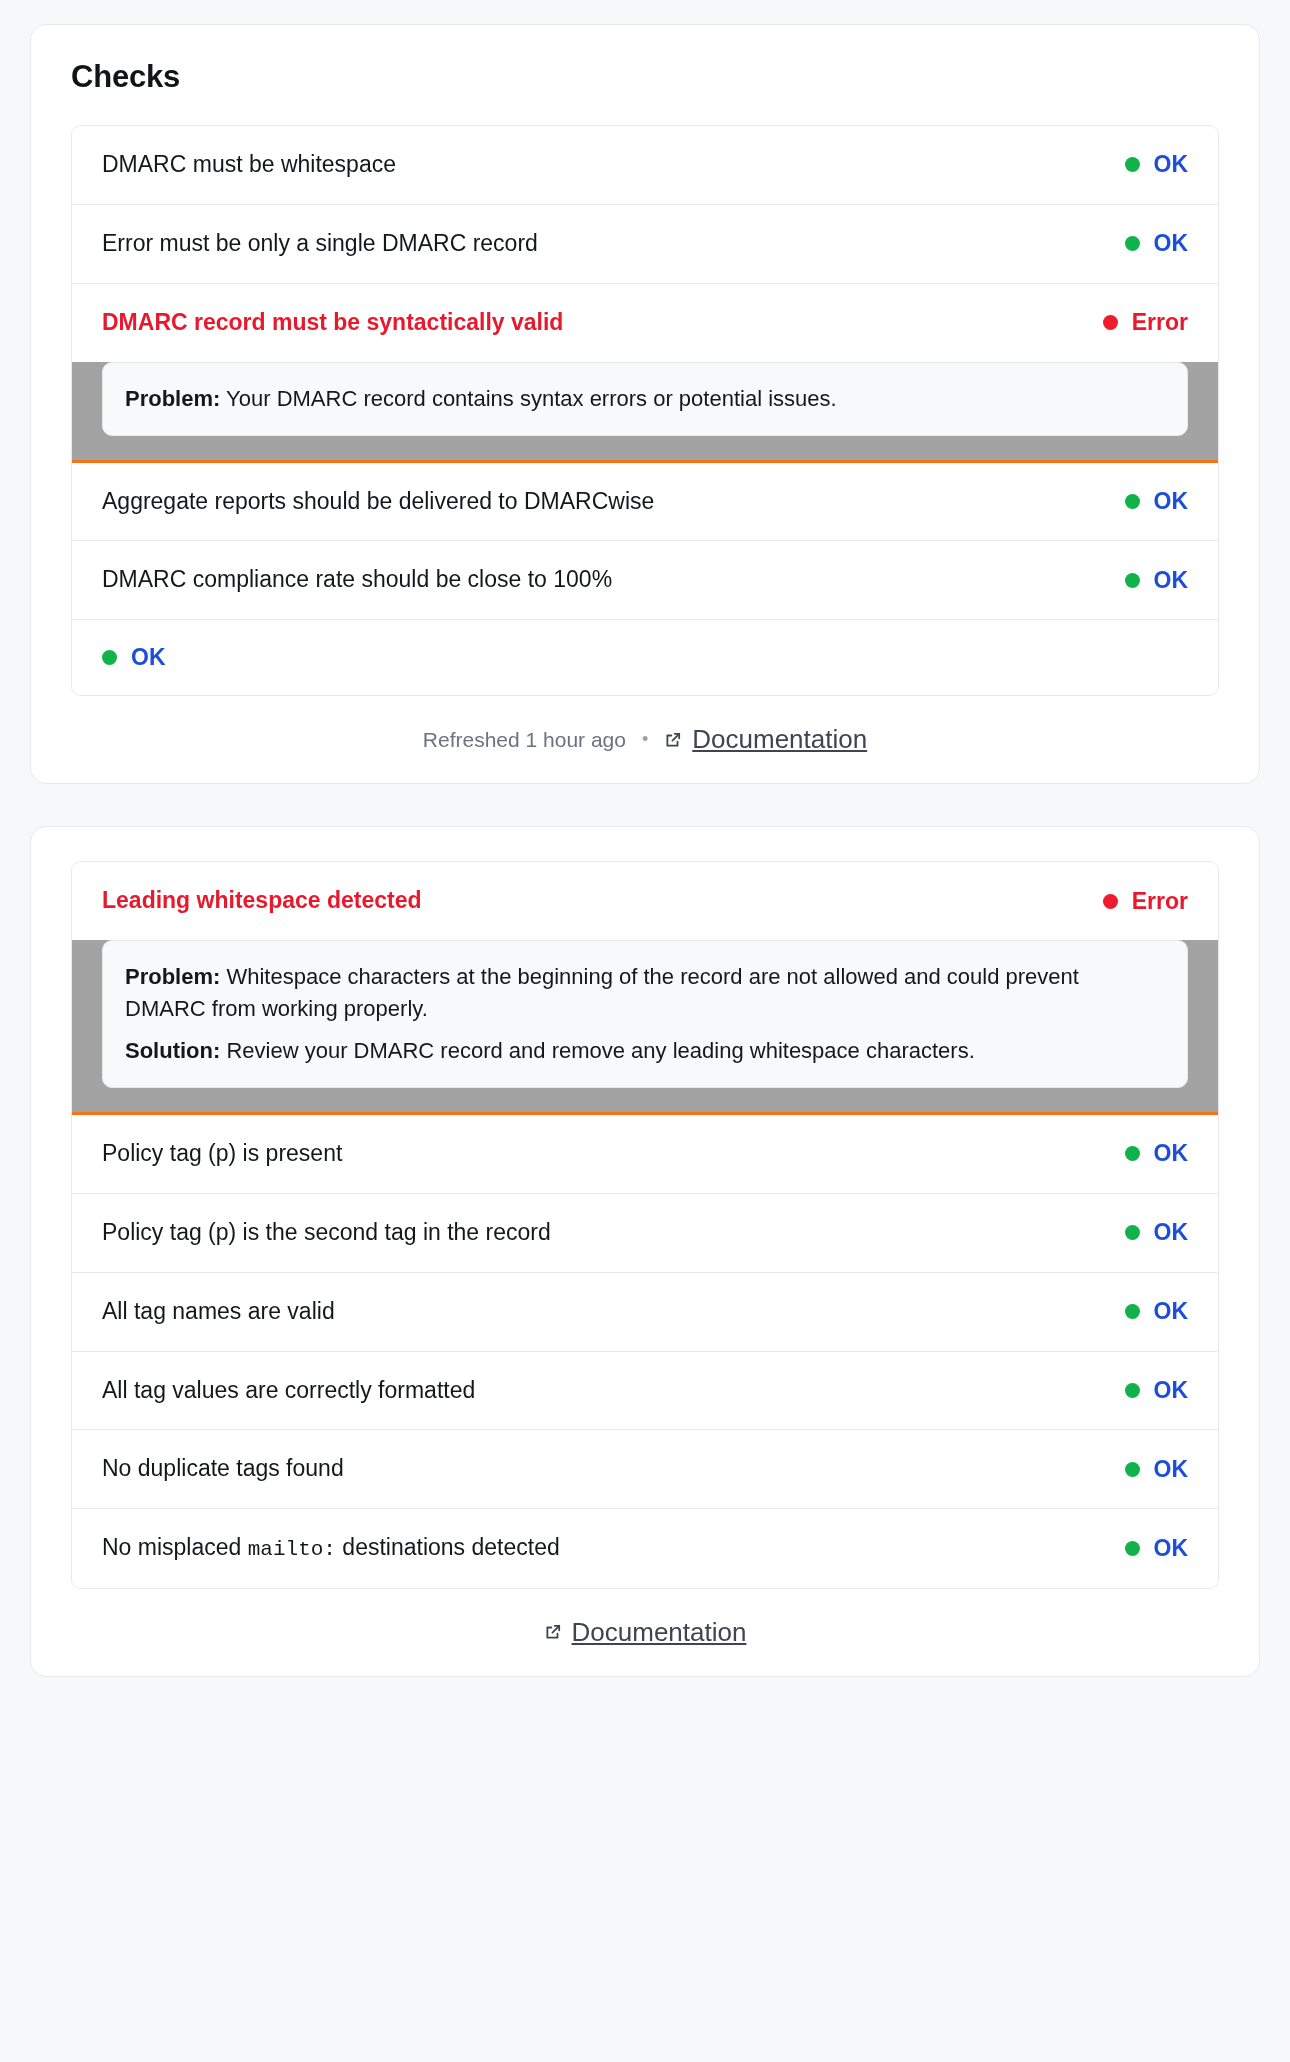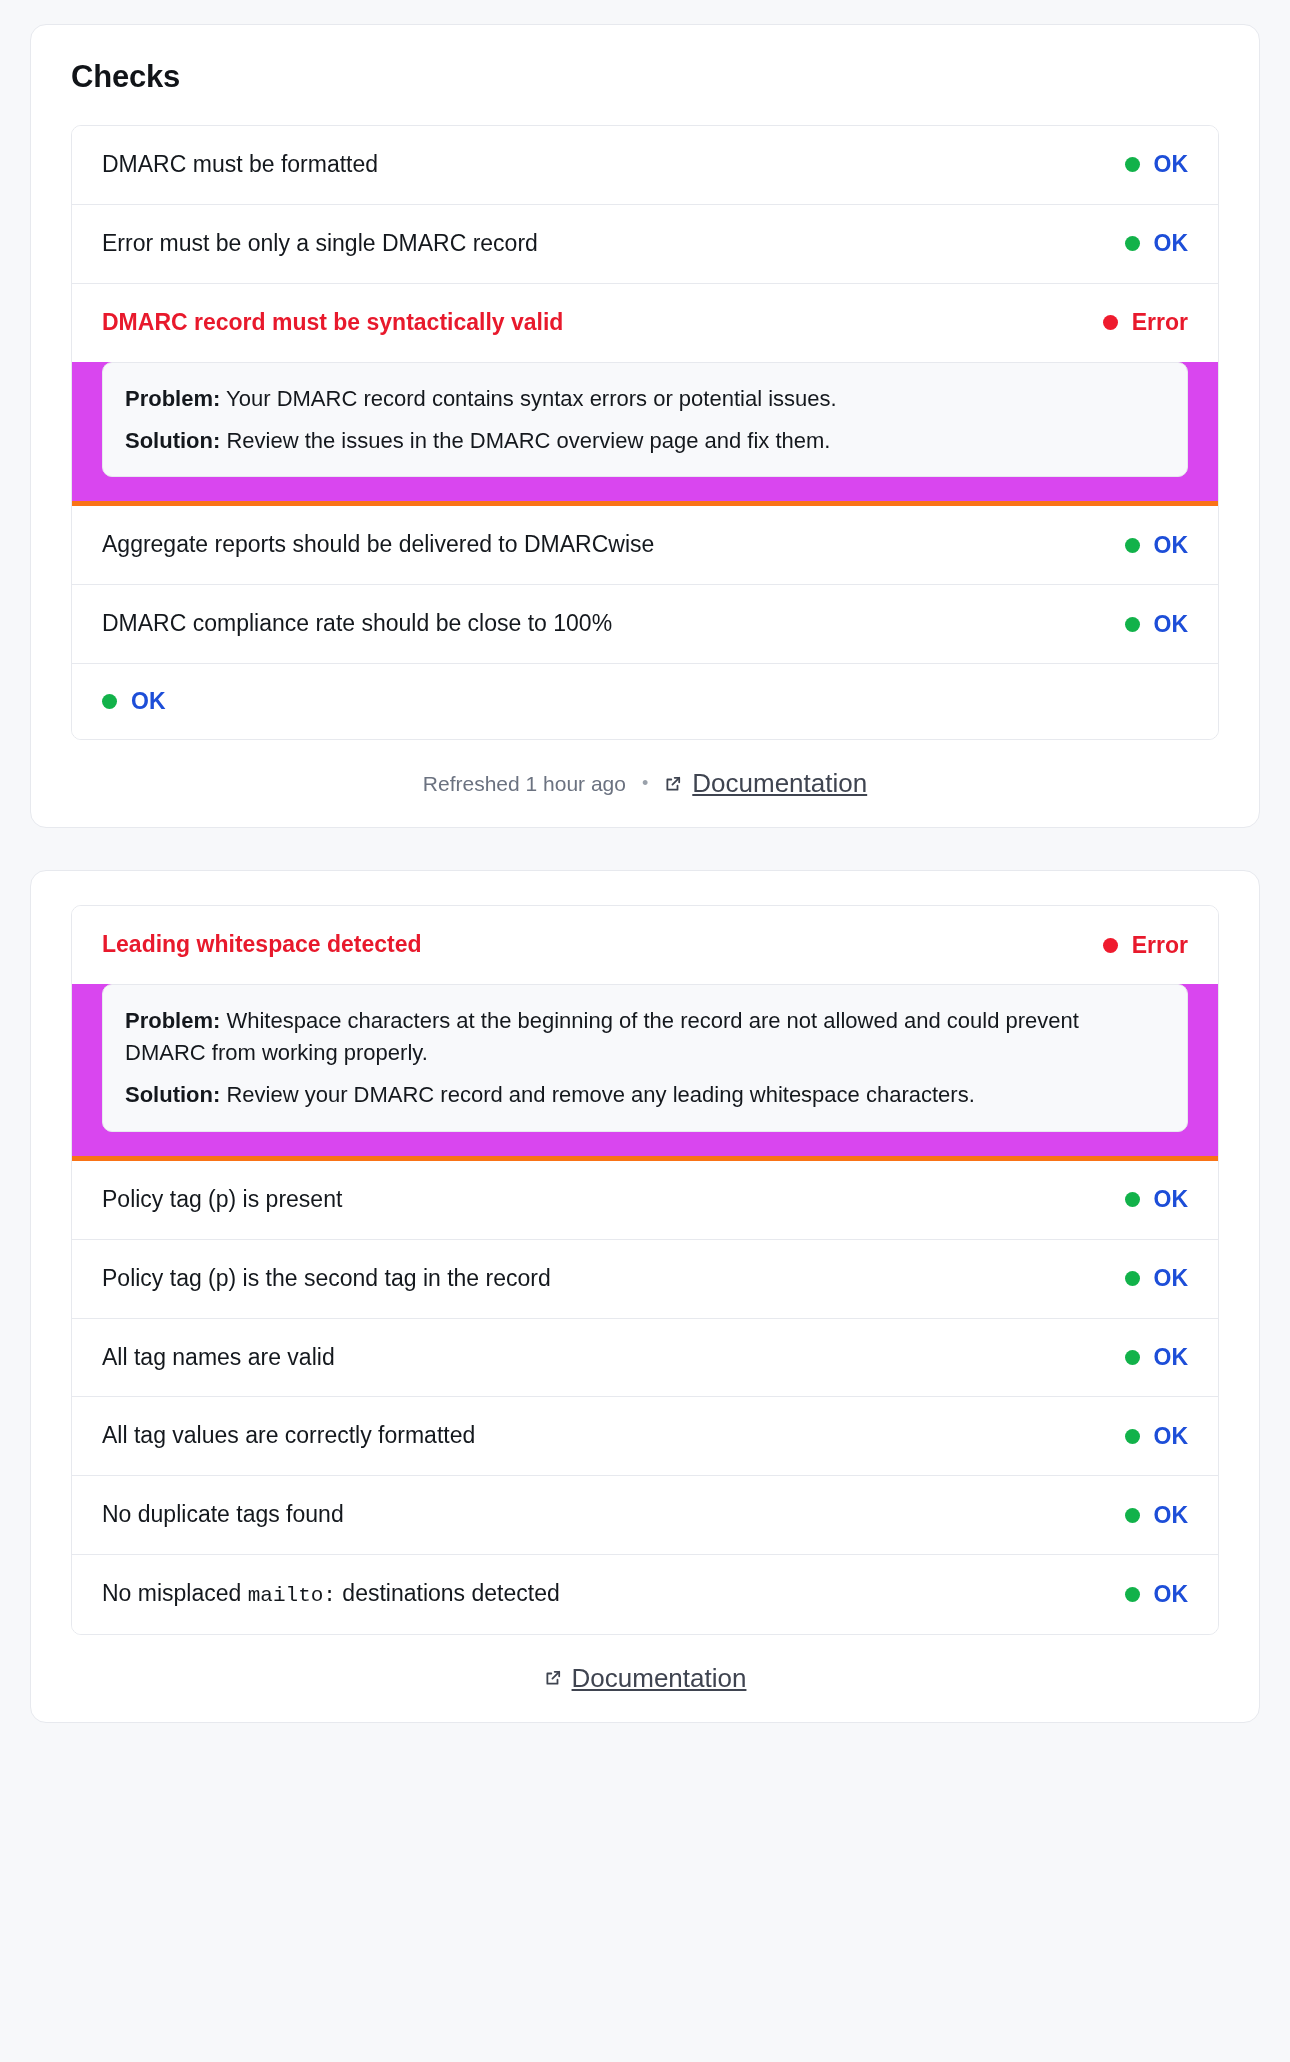--- a/index.html
+++ b/index.html
@@ -66,22 +66,22 @@
   .dot {
     width: 15px;
     height: 15px;
     border-radius: 50%;
     display: inline-block;
   }
   .dot.ok { background: #12b24a; }
   .dot.error { background: #ef1b2e; }
   .detail-wrap {
     padding: 0 30px 24px 30px;
-    border-bottom: 5px solid #f97316;
-    background: #d946ef;
+    border-bottom: 3px solid #f97316;
+    background: #a3a3a3;
   }
   .detail-box {
     border: 1px solid #e7e9ee;
     border-radius: 10px;
     background: #f8f9fb;
     padding: 20px 22px;
   }
   .detail-line {
     font-size: 22px;
     color: #14181d;
@@ -114,21 +114,21 @@
 </style>
 </head>
 <body>
 
 <div class="card">
   <h2 class="card-title">Checks</h2>
 
   <div class="checklist">
 
     <div class="check-row">
-      <span class="check-label">DMARC must be formatted</span>
+      <span class="check-label">DMARC must be whitespace</span>
       <span class="status ok">
         <span class="dot ok"></span>
         <span>OK</span>
       </span>
     </div>
 
     <div class="check-row">
       <span class="check-label">Error must be only a single DMARC record</span>
       <span class="status ok">
         <span class="dot ok"></span>
@@ -141,23 +141,20 @@
       <span class="status error">
         <span class="dot error"></span>
         <span>Error</span>
       </span>
     </div>
 
     <div class="detail-wrap">
       <div class="detail-box">
         <div class="detail-line">
           <b>Problem:</b><span> Your DMARC record contains syntax errors or potential issues.</span>
-        </div>
-        <div class="detail-line">
-          <b>Solution:</b><span> Review the issues in the DMARC overview page and fix them.</span>
         </div>
       </div>
     </div>
 
     <div class="check-row">
       <span class="check-label">Aggregate reports should be delivered to DMARCwise</span>
       <span class="status ok">
         <span class="dot ok"></span>
         <span>OK</span>
       </span>

